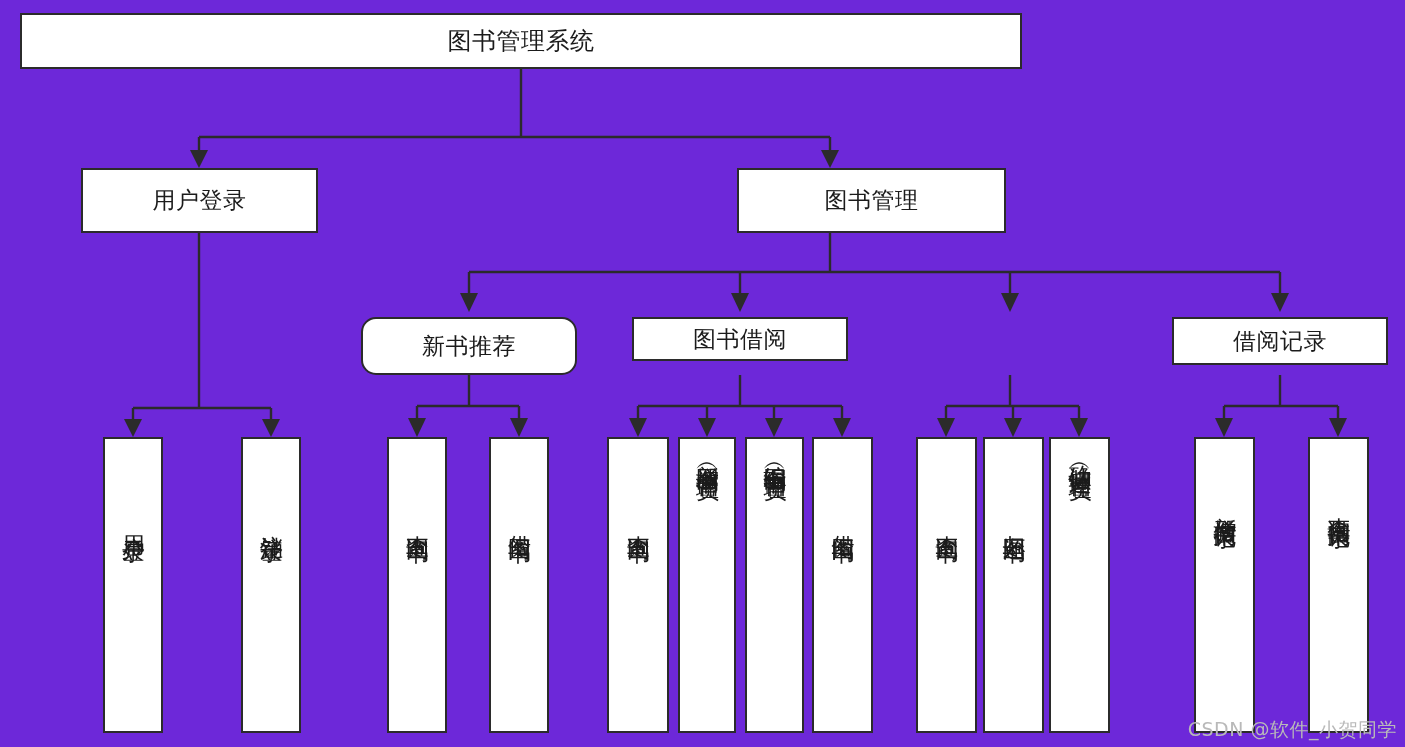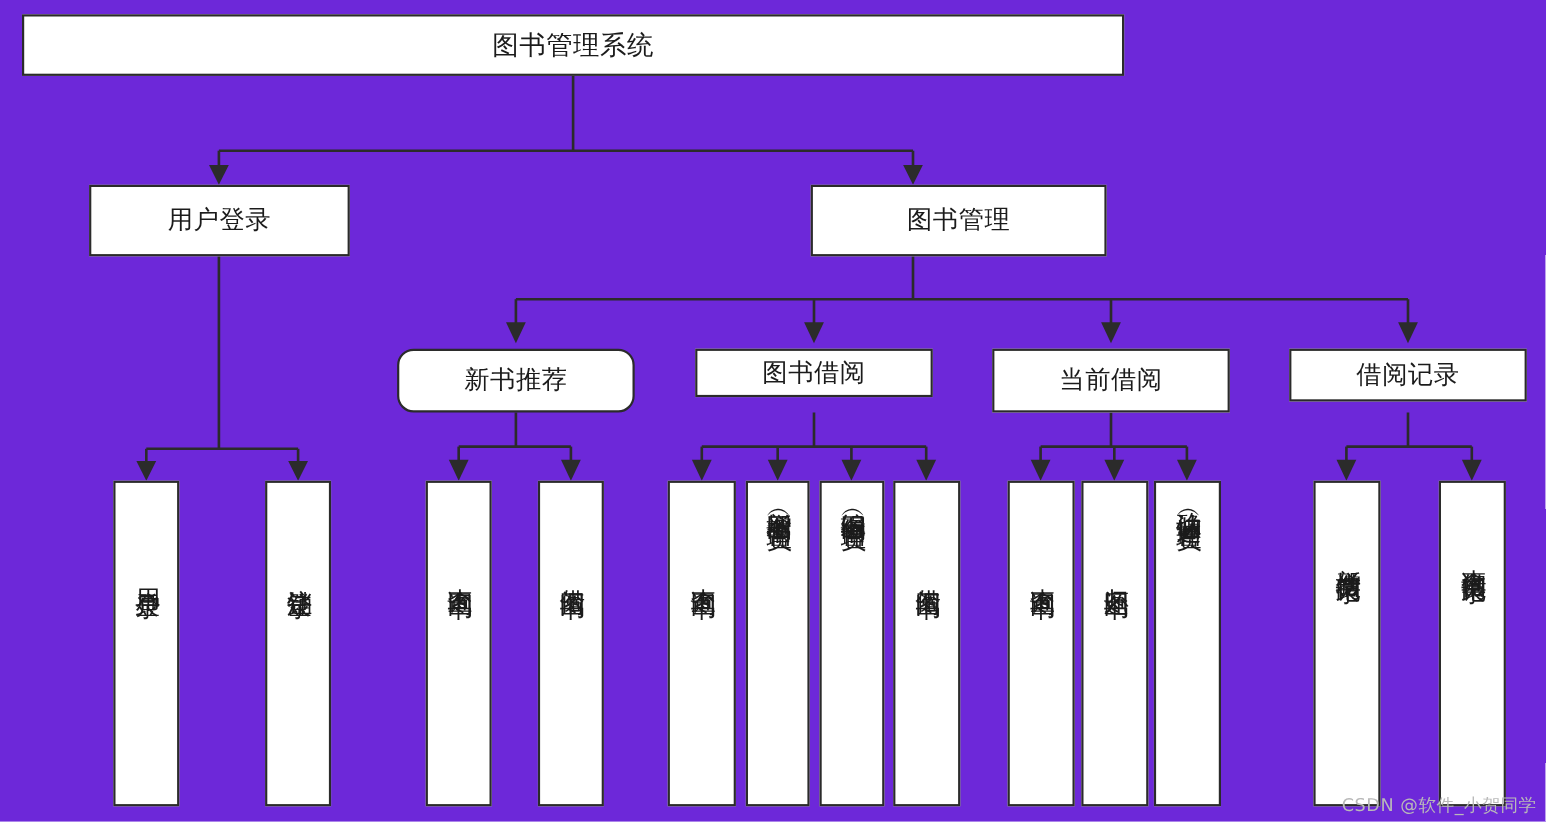--- a/index.html
+++ b/index.html
@@ -80,21 +80,21 @@
   
   .node.vert.pad-lg { padding-top: 78px; }
   .node.vert.pad-md { padding-top: 60px; }
   .node.vert.pad-xs { padding-top: 8px; }
 
   
   #watermark {
     position: absolute;
     right: 8px;
     bottom: 4px;
-    font-size: 16px;
+    font-size: 19px;
     color: #b9b9b9;
     letter-spacing: 0.5px;
     white-space: nowrap;
     user-select: none;
     z-index: 3;
   }
 </style>
 </head>
 <body>
 
@@ -175,23 +175,20 @@
   </div>
 
   <div class="node horiz" style="left:361px; top:317px; width:216px; height:58px;border-radius:15px;">
     <span class="label">新书推荐</span>
   </div>
 
   <div class="node horiz" style="left:632px; top:317px; width:216px; height:44px;">
     <span class="label">图书借阅</span>
   </div>
 
-  <div class="node horiz" style="left:902px; top:317px; width:216px; height:58px;">
-    <span class="label">当前借阅</span>
-  </div>
 
   <div class="node horiz" style="left:1172px; top:317px; width:216px; height:48px;">
     <span class="label">借阅记录</span>
   </div>
 
   <div class="node vert pad-lg" style="left:103px; top:437px; width:60px; height:296px;">
     <span class="label">用户登录</span>
   </div>
 
   <div class="node vert pad-lg" style="left:241px; top:437px; width:60px; height:296px;">

